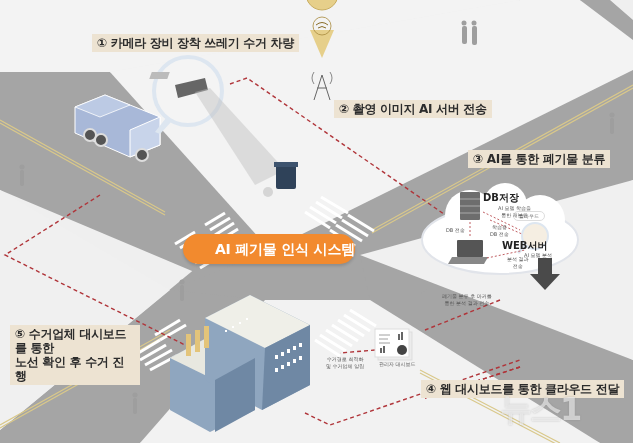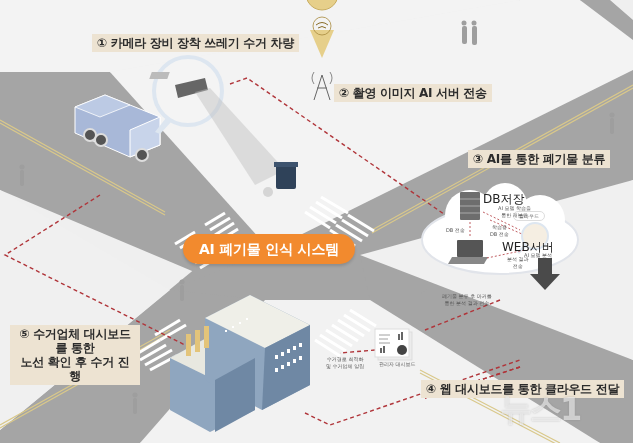--- a/index.html
+++ b/index.html
@@ -3,29 +3,29 @@
 <meta charset="utf-8">
 <style>
   html, body { margin:0; padding:0; background:#efefef; }
   body { width:633px; height:443px; overflow:hidden; position:relative; font-family:"DejaVu Sans", sans-serif; }
   #scene { position:absolute; left:0; top:0; width:633px; height:443px; }
   .label {
     position:absolute; background:#ede3d2; color:#2c2c2c;
     font-family:"DejaVu Sans", sans-serif; font-size:12px; font-weight:bold;
     padding:2px 5px; white-space:nowrap; line-height:14px; letter-spacing:-0.3px;
   }
-  .label.multi { text-align:center; white-space:normal; }
+  .label.multi { white-space:normal; }
   .title-pill {
     position:absolute; left:183px; top:234px; width:172px; height:30px;
     background:#f28a2e; border-radius:15px; color:#fff;
-    font-size:14px; font-weight:bold; text-align:center; line-height:30px;
+    font-size:14px; font-weight:bold; text-align:right; line-height:30px;
     letter-spacing:-0.2px; box-shadow:0 2px 3px rgba(0,0,0,0.15);
   }
   .tiny { position:absolute; font-size:5px; color:#555; white-space:nowrap; line-height:7px; text-align:center; }
-  .small { position:absolute; font-size:12px; color:#222; font-weight:normal; white-space:nowrap; }
+  .small { position:absolute; font-size:10px; color:#222; font-weight:bold; white-space:nowrap; }
   .cloud-tag {
     position:absolute; left:513px; top:211px; font-size:5px; color:#666;
     background:#fff; border:1px solid #ddd; border-radius:6px; padding:1px 5px;
   }
   .watermark {
     position:absolute; left:500px; top:388px; font-size:32px; font-weight:bold;
     color:rgba(255,255,255,0.55); letter-spacing:-2px;
     text-shadow:0 0 2px rgba(120,120,120,0.4);
   }
 </style>
@@ -226,21 +226,21 @@
     <rect x="186" y="334" width="5" height="22" fill="#e3c47a"></rect>
     <rect x="195" y="330" width="5" height="22" fill="#e3c47a"></rect>
     <rect x="204" y="326" width="5" height="22" fill="#e3c47a"></rect>
   </g>
 </svg>
 
 <div class="label" style="left:92px;top:34px;">
   <span>①</span>
   <span>카메라 장비 장착 쓰레기 수거 차량</span>
 </div>
-<div class="label" style="left:334px;top:84px;">
+<div class="label" style="left:334px;top:100px;">
   <span>②</span>
   <span>촬영 이미지 AI 서버 전송</span>
 </div>
 <div class="label" style="left:468px;top:150px;">
   <span>③</span>
   <span>AI를 통한 폐기물 분류</span>
 </div>
 <div class="label" style="left:421px;top:380px;">
   <span>④</span>
   <span>웹 대시보드를 통한 클라우드 전달</span>

